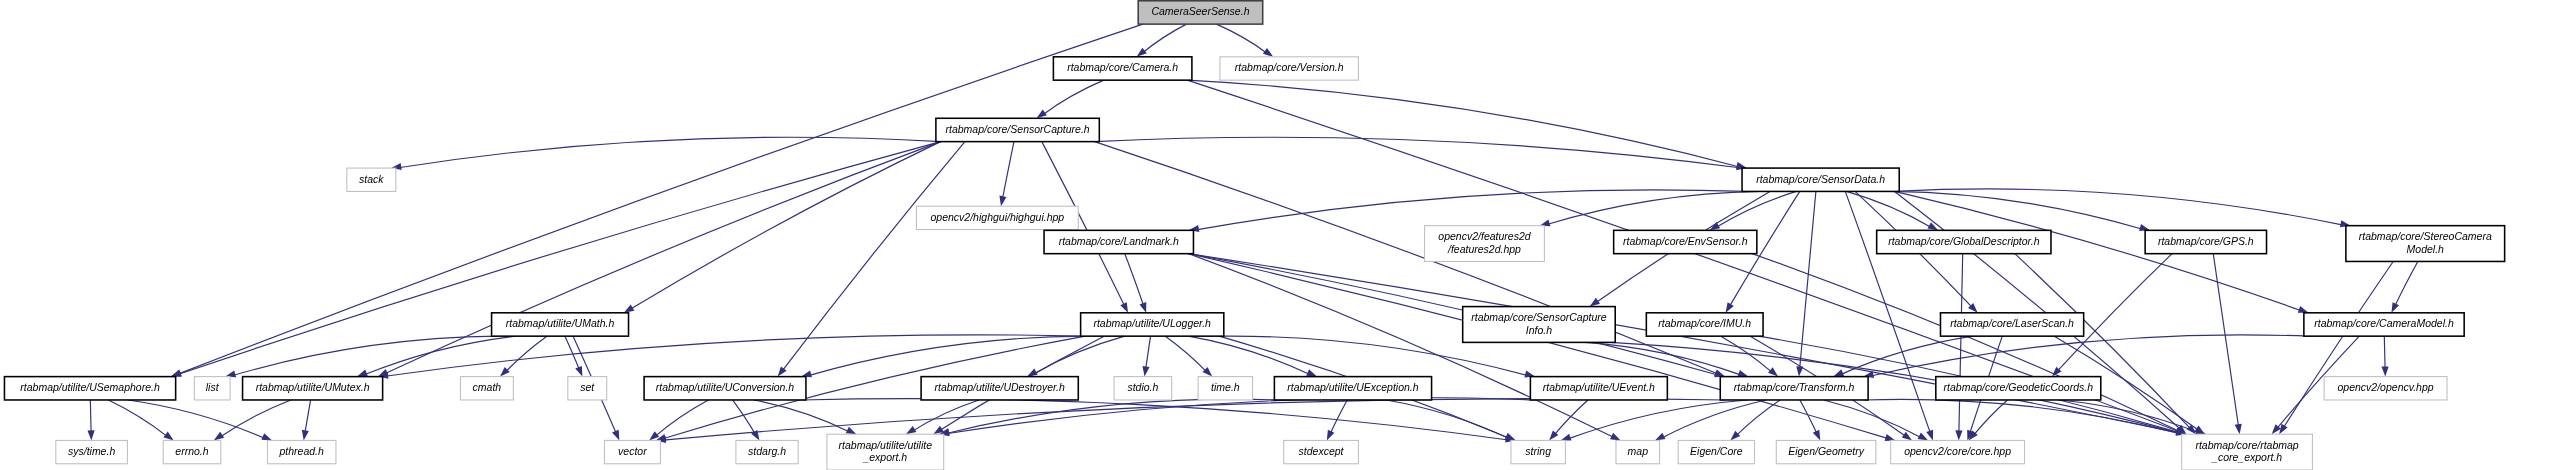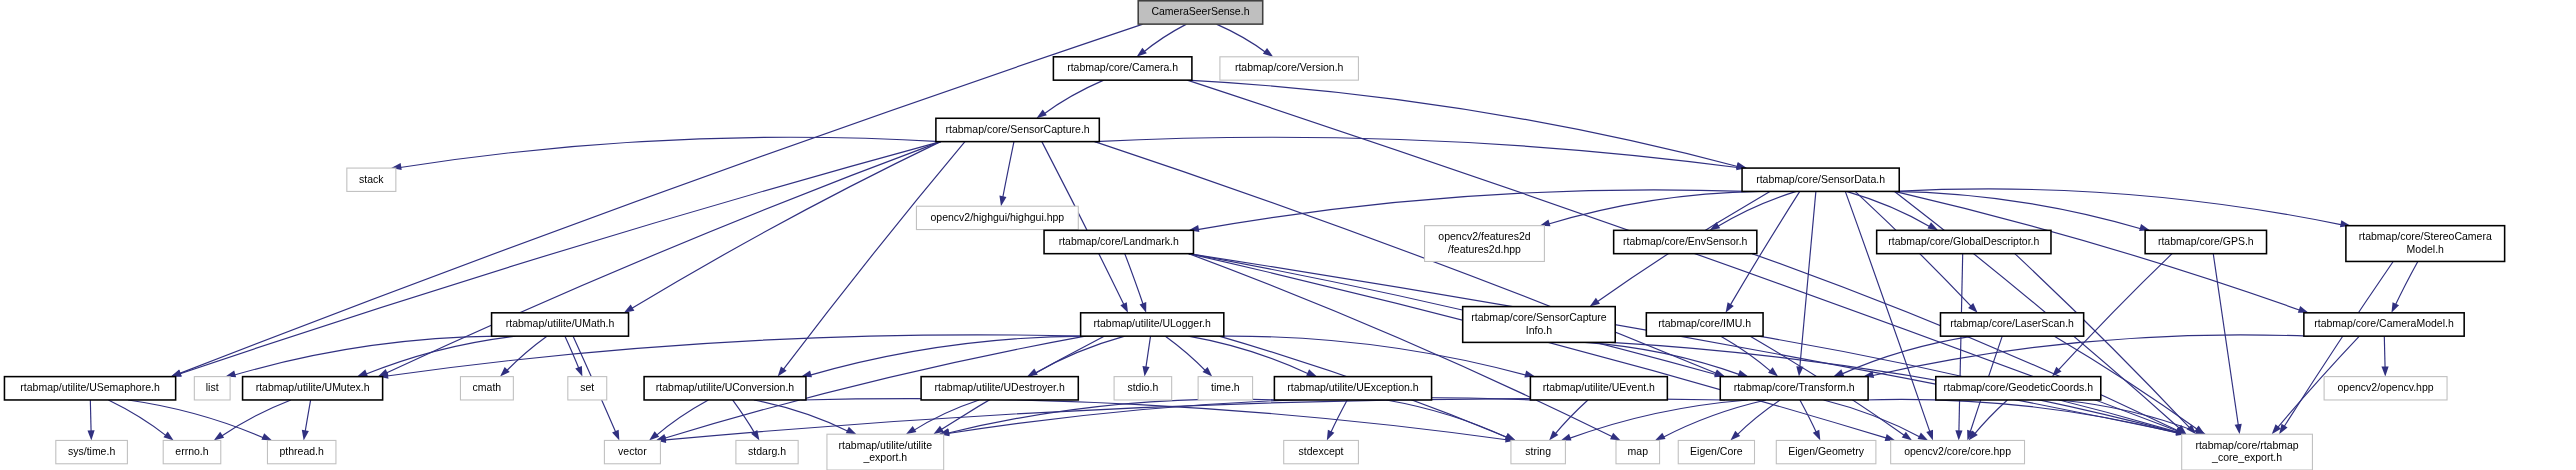--- a/index.html
+++ b/index.html
@@ -1,17 +1,17 @@
 <!DOCTYPE html>
 <html style="font-size:12.5px"><head>
 <meta charset="utf-8">
 <style>
   html,body{margin:0;padding:0;background:#ffffff;}
   body{width:2576px;height:470px;overflow:hidden;font-family:"Liberation Sans",sans-serif;}
-  #graph{position:relative;width:2328px;height:470px;}
+  #graph{position:relative;width:2328px;height:470px;font-style:italic;}
   svg{position:absolute;left:0;top:0;width:2576px;height:470px;}
   .node-label{
     font-family:"Liberation Sans",sans-serif;
     font-size:13.5px;
     fill:#000000;
     text-anchor:middle;
     dominant-baseline:middle;
     white-space:pre;
   }
   .nbox{stroke-width:1.6px;}

